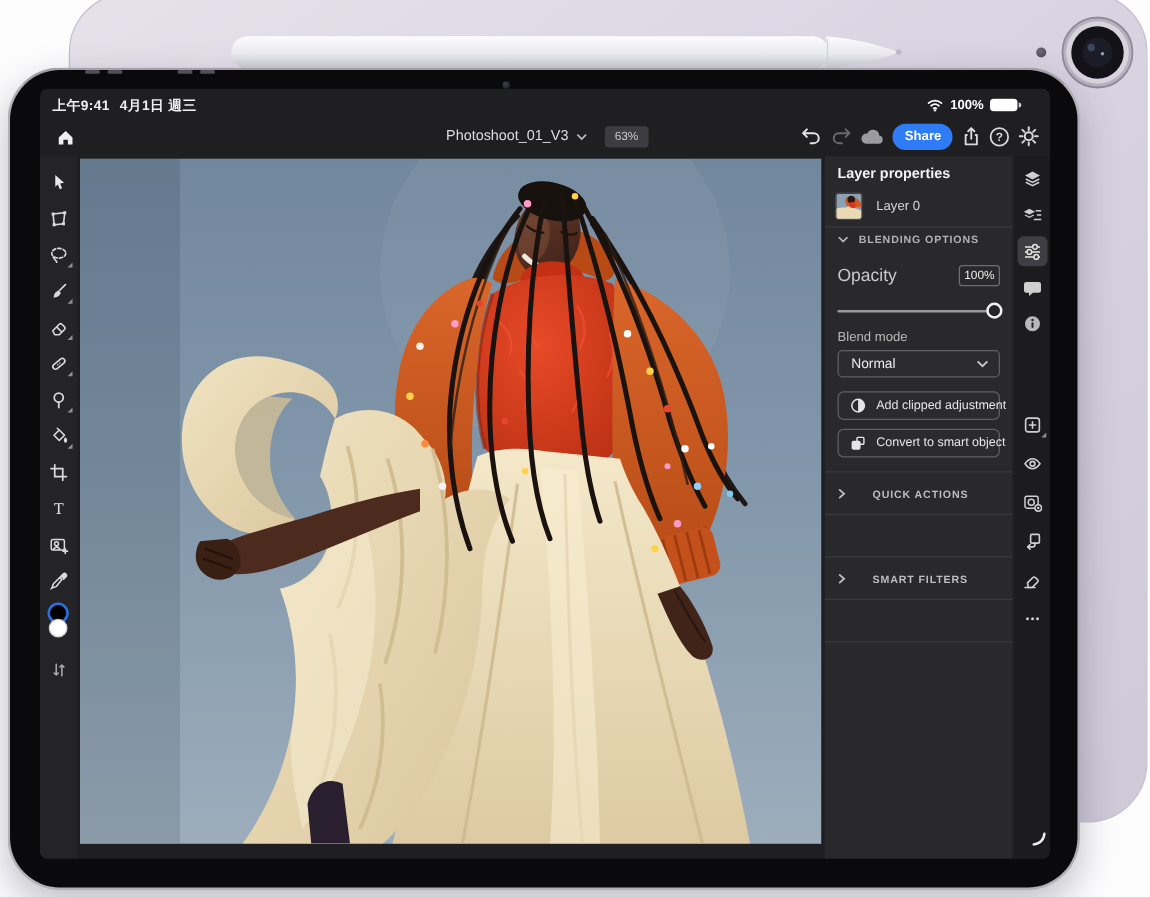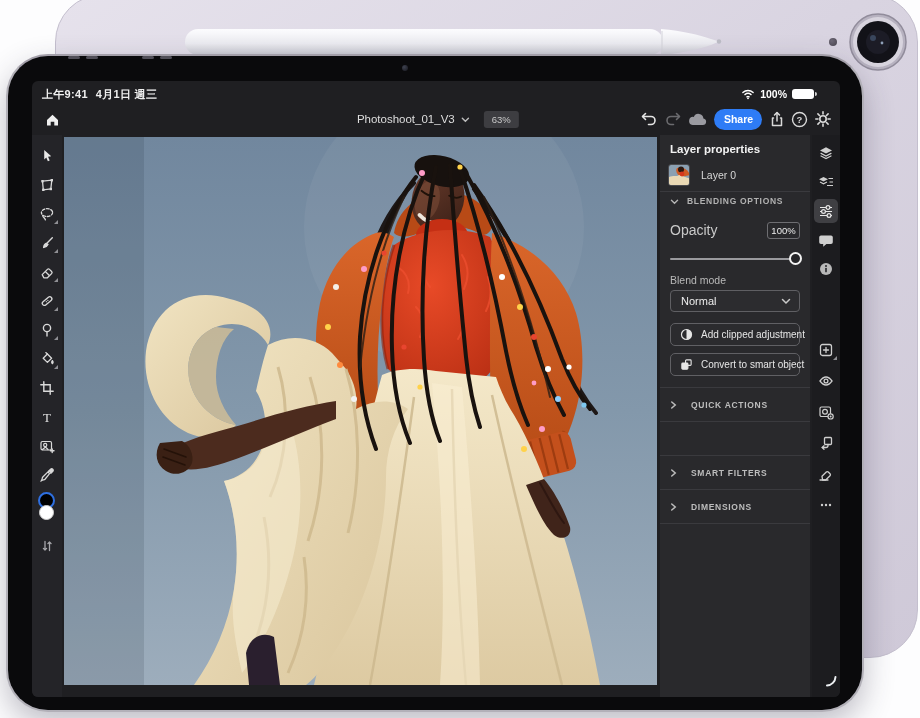--- a/index.html
+++ b/index.html
@@ -14,21 +14,21 @@
   .camera-module{position:absolute;left:846px;top:10px;width:64px;height:64px;}
   .mic-dot{position:absolute;left:829px;top:38px;width:8px;height:8px;border-radius:50%;
     background:radial-gradient(circle at 35% 35%,#6d6876,#4a4550);}
   .pencil{position:absolute;left:183px;top:26px;width:540px;height:32px;}
   .front-ipad{position:absolute;left:6px;top:54px;width:858px;height:658px;border-radius:42px;
     background:#0a0a0c;border:2px solid #b2b0b8;border-top-color:#a39fa9;
     box-shadow:0 12px 30px rgba(50,45,70,.30);}
   .slit{position:absolute;top:0px;height:3px;width:12px;border-radius:2px;background:#5e5c66;opacity:.85;}
   .front-cam{position:absolute;left:394px;top:9px;width:6px;height:6px;border-radius:50%;
     background:radial-gradient(circle at 35% 35%,#3e4250,#17171d);}
-  .screen{position:absolute;left:24px;top:25px;width:808px;height:616px;border-radius:6px;
+  .screen{position:absolute;left:24px;top:15px;width:808px;height:616px;border-radius:6px;
     background:#1f1f22;overflow:hidden;color:#d8d8d8;}
 
   
   .statusbar{position:absolute;left:0;top:3px;width:100%;height:20px;display:flex;
     align-items:center;justify-content:space-between;padding:0 26px 0 10px;}
   .sb-left{display:flex;gap:8px;font-size:11px;font-weight:bold;color:#efefef;letter-spacing:.3px;}
   .sb-right{display:flex;align-items:center;gap:5px;}
   .sb-right .pct{font-size:10.5px;font-weight:bold;color:#ffffff;}
   .battery{position:relative;width:22px;height:10.5px;border:1px solid rgba(255,255,255,.85);
     border-radius:3px;background:#ffffff;}
@@ -87,21 +87,21 @@
     background:#242427;border:2px solid #f2f2f2;}
   .bm-label{position:absolute;left:10px;top:139px;font-size:10.5px;color:#b9b9b9;}
   .dropdown{position:absolute;left:10px;top:155px;width:130px;height:22px;border:1px solid #5f5f63;
     border-radius:4px;background:#2c2c2f;display:flex;align-items:center;justify-content:space-between;
     padding:0 8px 0 10px;}
   .dropdown .val{font-size:11px;color:#ececec;}
   .panel-btn{position:absolute;left:10px;width:130px;height:23px;border:1px solid #606064;
     border-radius:5px;background:#2b2b2e;display:flex;align-items:center;gap:8px;padding:0 9px;}
   .panel-btn .lbl{font-size:10px;color:#e6e6e6;white-space:nowrap;}
   .collapse-row{position:absolute;left:10px;width:130px;height:33px;display:flex;
-    align-items:center;gap:14px;}
+    align-items:center;gap:21px;}
   .collapse-row .lbl{font-size:8.5px;font-weight:bold;letter-spacing:.7px;color:#bdbdbd;}
 
   
   .right-rail{position:absolute;left:780px;top:54px;width:28px;height:562px;background:#1c1c1f;
     display:flex;flex-direction:column;align-items:center;padding-top:6px;}
   .rail-icon{position:relative;width:24px;height:24px;margin-bottom:5px;display:flex;
     align-items:center;justify-content:center;border-radius:5px;}
   .rail-icon.selected{background:#3f3f43;}
   .rail-gap{height:52px;}
   .rail-icon .fly{position:absolute;right:1px;bottom:2px;width:0;height:0;
@@ -547,28 +547,20 @@
         <div class="collapse-row" style="top:321px">
           <span>
             <svg width="7" height="10" viewBox="0 0 8 10" fill="none" stroke="#bdbdbd" stroke-width="1.7" stroke-linecap="round">
                 <path d="M2 1.5 6 5 2 8.5"></path>
               </svg>
           </span>
           <span class="lbl">SMART FILTERS</span>
         </div>
         <div class="divider" style="top:354px"></div>
 
-        <div class="collapse-row" style="top:355px">
-          <span>
-            <svg width="7" height="10" viewBox="0 0 8 10" fill="none" stroke="#bdbdbd" stroke-width="1.7" stroke-linecap="round">
-                <path d="M2 1.5 6 5 2 8.5"></path>
-              </svg>
-          </span>
-          <span class="lbl">DIMENSIONS</span>
-        </div>
         <div class="divider" style="top:388px"></div>
       </div>
 
       <div class="right-rail">
         <div class="rail-icon">
           <svg width="16" height="16" viewBox="0 0 16 16">
             <path d="M8 2.2 14 5.4 8 8.6 2 5.4Z" fill="#cfcfcf"></path>
             <path d="M3 8.4 8 11 13 8.4 M3 11 8 13.6 13 11" stroke="#cfcfcf" stroke-width="1.2" fill="none" stroke-linecap="round"></path>
           </svg>
         </div>

